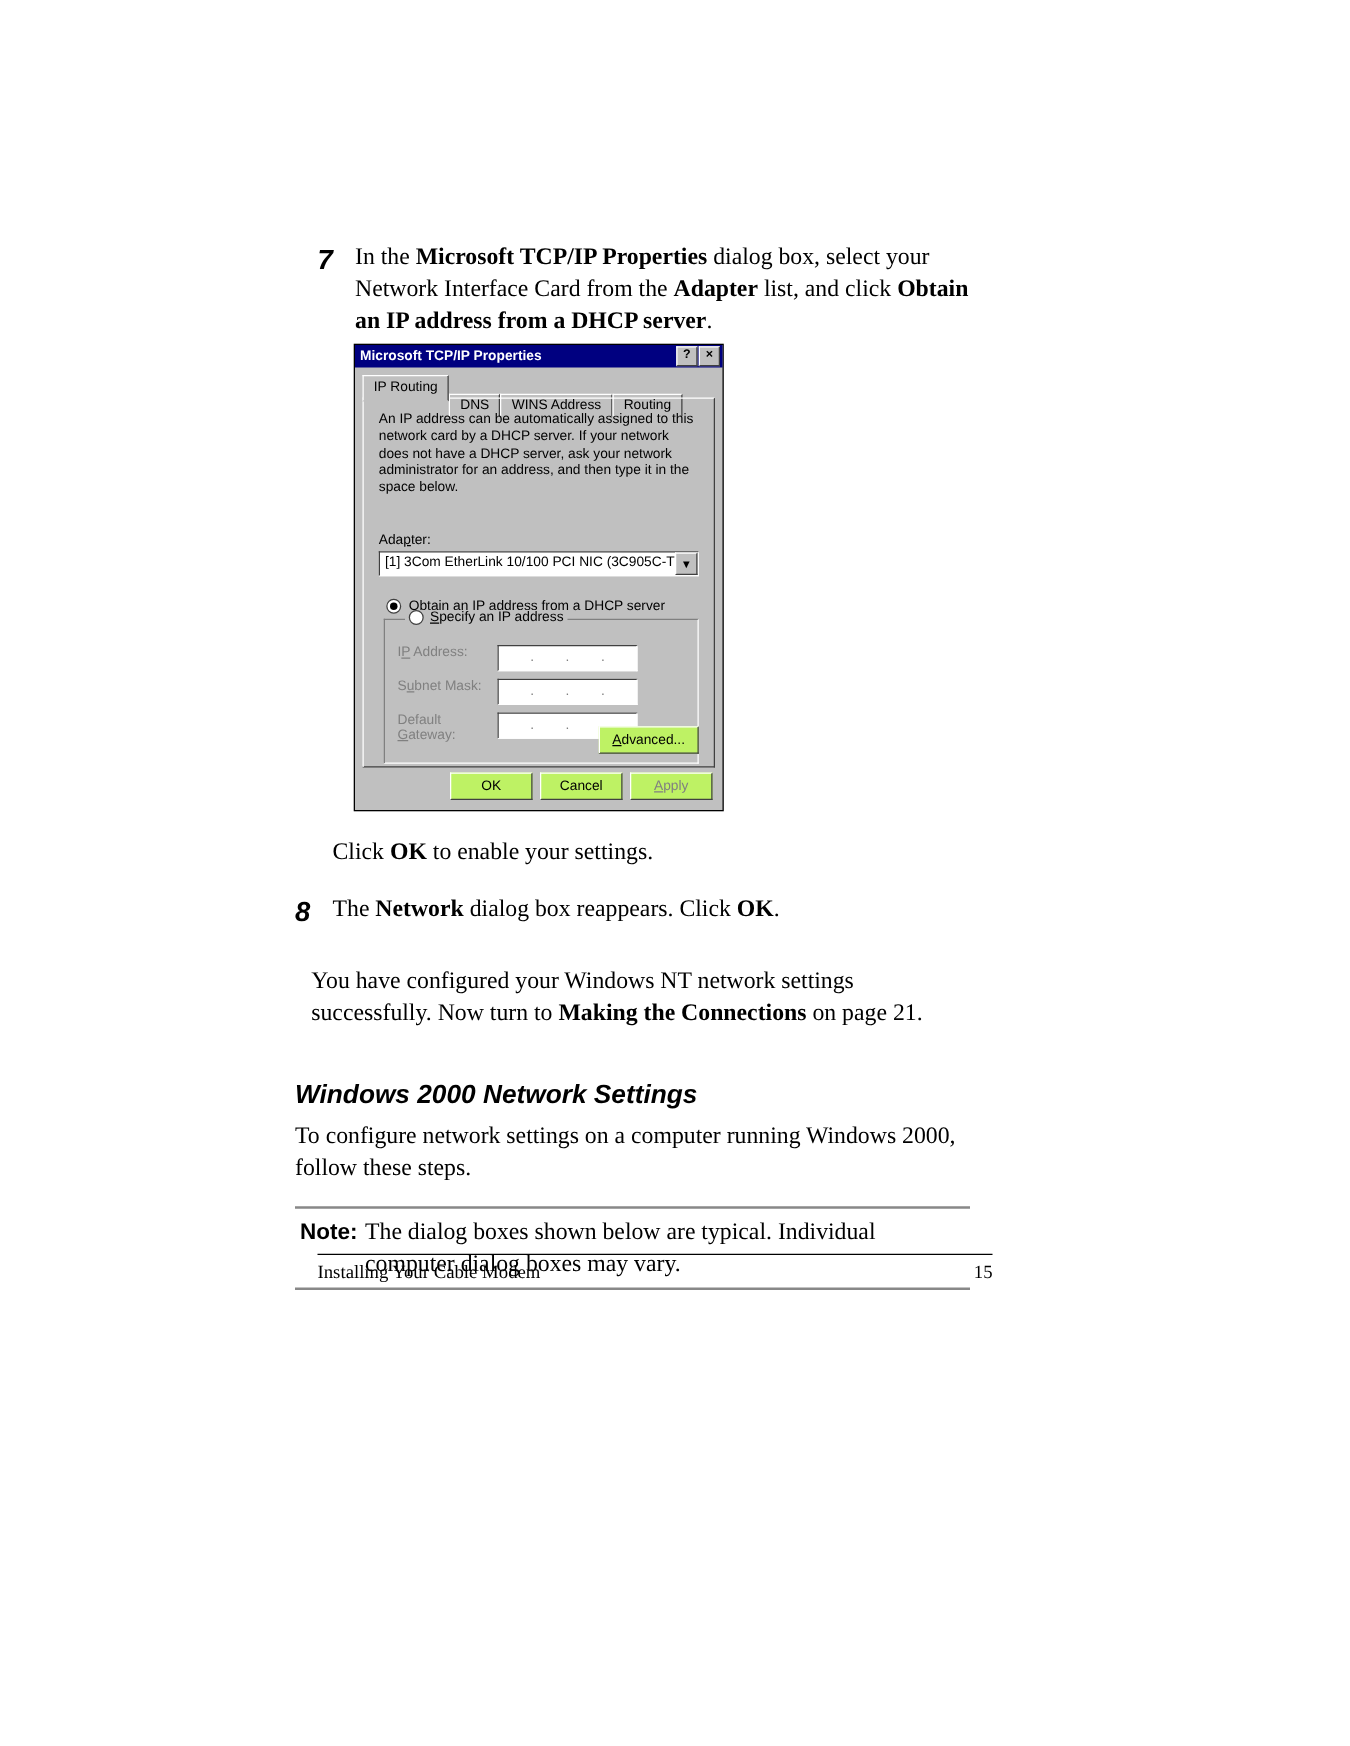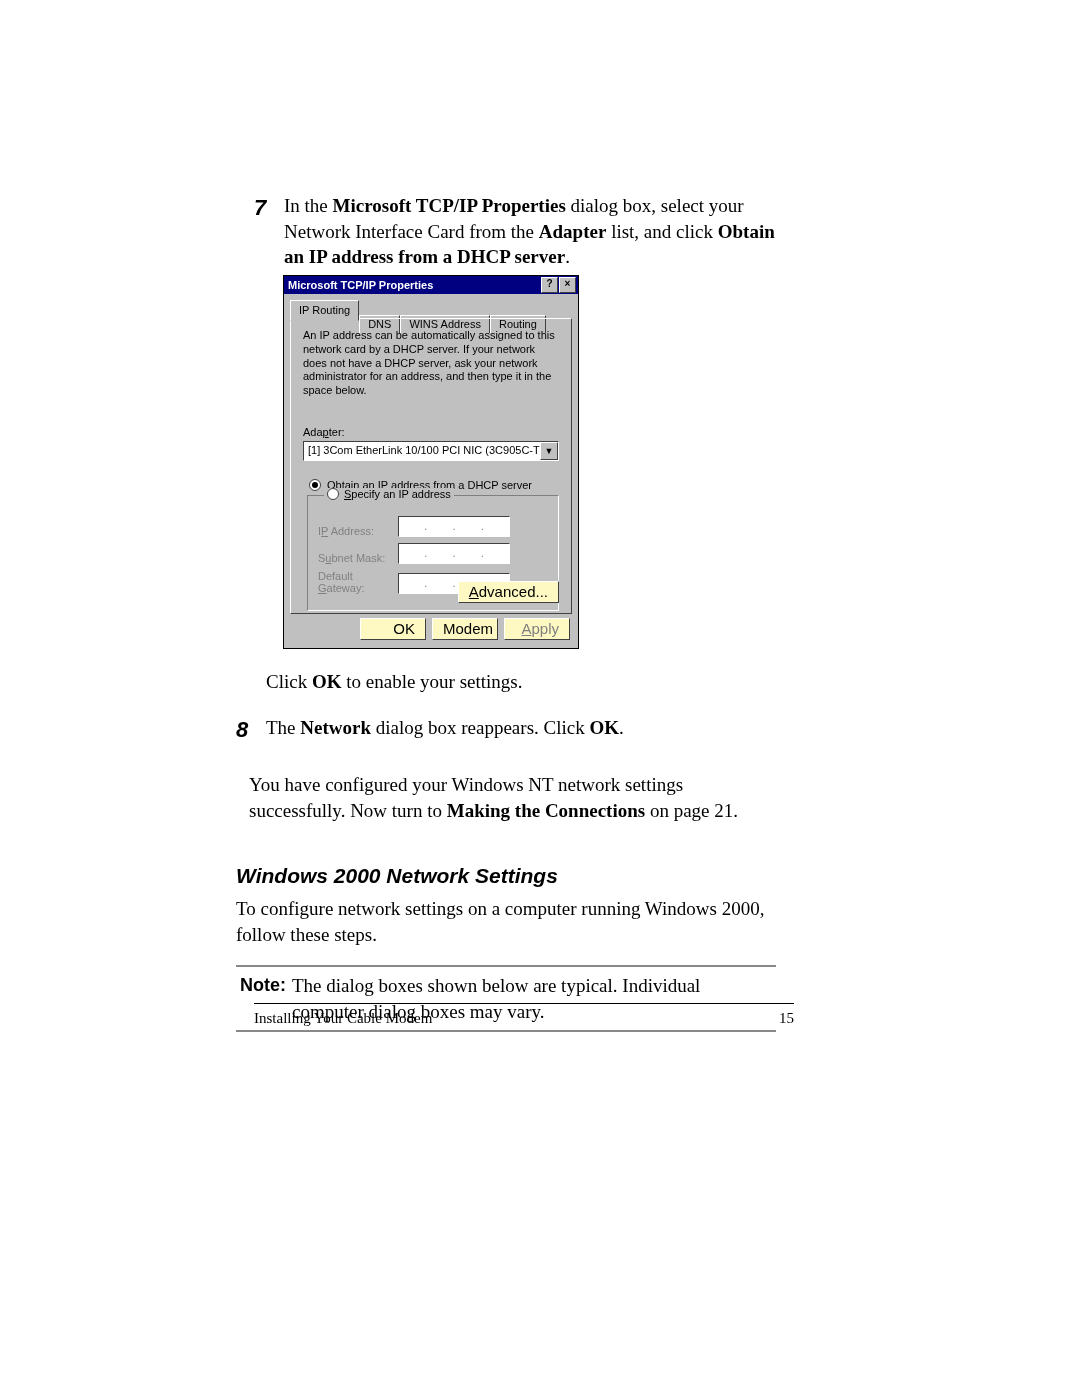--- a/index.html
+++ b/index.html
@@ -187,21 +187,21 @@
     left: 16px;
     background: #c0c0c0;
     padding: 0 3px;
     font-size: 11px;
     display: flex;
     align-items: center;
     gap: 5px;
   }
   .field-row {
     display: flex;
-    align-items: flex-end;
+    align-items: flex-start;
     margin: 6px 0;
   }
   .field-label {
     width: 80px;
     font-size: 11px;
     color: #808080;
   }
   .ip-entry {
     width: 110px;
     height: 19px;
@@ -212,29 +212,29 @@
     border-bottom: 1px solid #fff;
     display: flex;
     align-items: center;
     justify-content: space-evenly;
     color: #808080;
     font-size: 11px;
   }
   .btn95 {
     height: 22px;
     padding: 0 10px;
-    background: #fef9c3;
+    background: #bef264;
     border-top: 1px solid #fff;
     border-left: 1px solid #fff;
     border-right: 1px solid #404040;
     border-bottom: 1px solid #404040;
-    font-size: 15px;
+    font-size: 11px;
     font-family: inherit;
     line-height: 20px;
-    text-align: right;
+    text-align: center;
     box-sizing: border-box;
   }
   .btn95.disabled { color: #808080; }
   .adv-row {
     position: absolute;
     right: 12px;
     bottom: 10px;
   }
   .button-row {
     position: absolute;
@@ -374,21 +374,21 @@
 
     <div class="adv-row">
       <div class="btn95">
         <span class="underline-accel">A</span><span>dvanced...</span>
       </div>
     </div>
   </div>
 
   <div class="button-row">
     <div class="btn95">OK</div>
-    <div class="btn95">Modem</div>
+    <div class="btn95">Cancel</div>
     <div class="btn95 disabled">
       <span class="underline-accel">A</span><span>pply</span>
     </div>
   </div>
 </div>
 
 <div class="after-dialog">
   <div style="padding-left:30px;">
     <span>Click </span><span class="bold">OK</span><span> to enable your settings.</span>
   </div>

